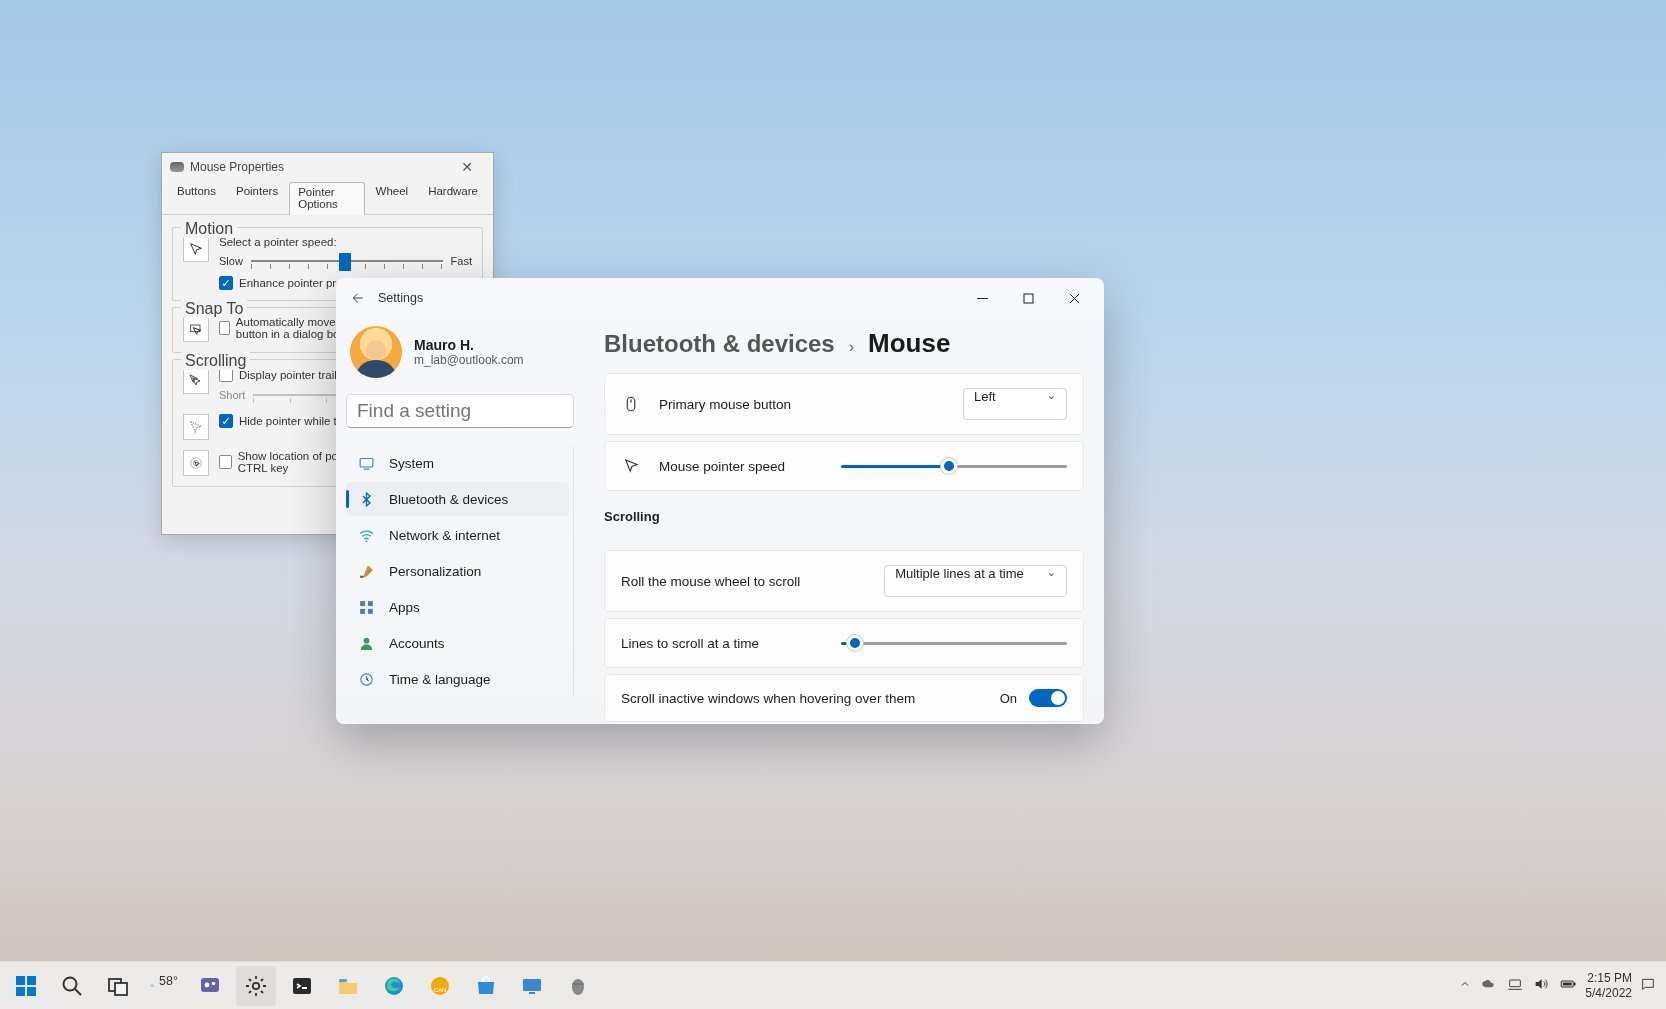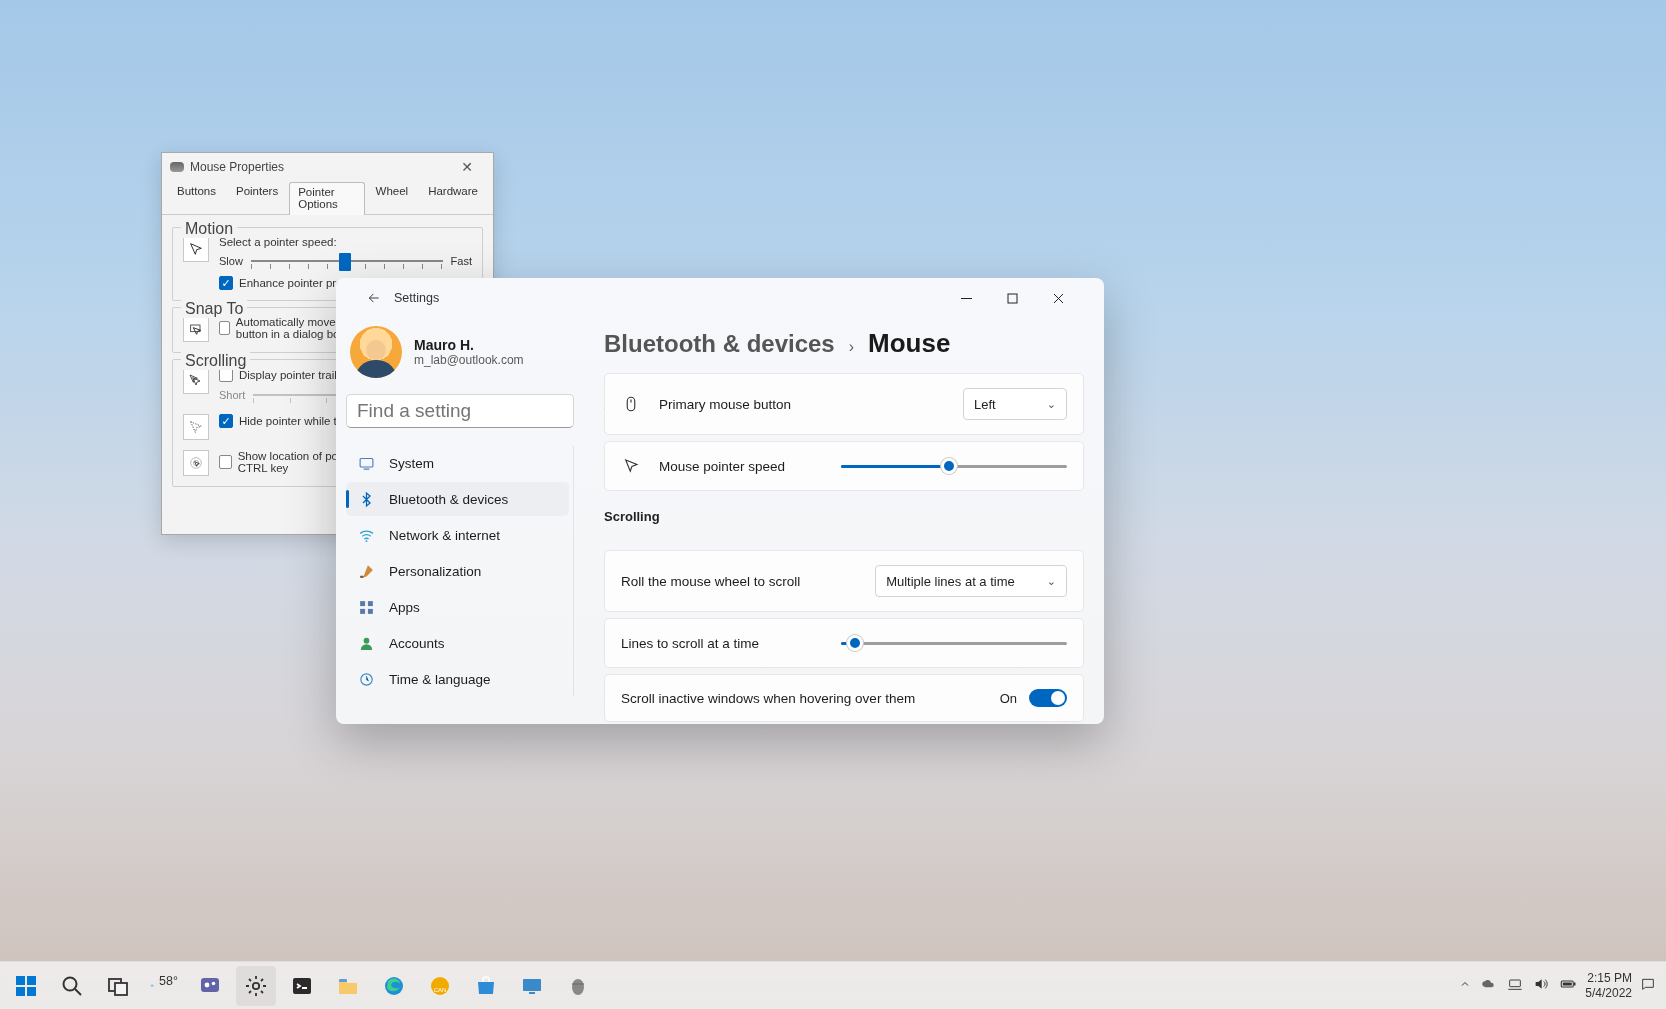--- a/index.html
+++ b/index.html
@@ -67,21 +67,21 @@
 .mp-btn { font-size: 11.5px; padding: 2px 18px; background: #fdfdfd; border: 1px solid #adadad; }
 
 
 .settings {
   position: absolute; left: 336px; top: 278px;
   width: 768px; height: 446px;
   background: linear-gradient(180deg, #f6f8fb 0%, #f3f5f7 100%);
   border-radius: 8px; box-shadow: 0 18px 50px rgba(0,0,0,0.25);
   display: flex; flex-direction: column; overflow: hidden;
 }
-.s-titlebar { display: flex; align-items: center; height: 40px; padding: 0 24px; text-align: right; }
+.s-titlebar { display: flex; align-items: center; height: 40px; padding: 0 8px; text-align: right; }
 .s-back { width: 28px; height: 28px; display: flex; align-items: center; justify-content: center; color: #333; font-size: 15px; }
 .s-title { font-size: 12.5px; color: #333; margin-left: 6px; }
 .s-winbtns { margin-left: auto; display: flex; gap: 14px; padding-right: 6px; }
 .s-winbtn { width: 32px; height: 28px; display: flex; align-items: center; justify-content: center; color: #333; }
 .s-content { display: flex; flex: 1; overflow: hidden; }
 
 .s-sidebar { width: 248px; padding: 6px 10px 10px 10px; display: flex; flex-direction: column; }
 .s-user { display: flex; align-items: center; gap: 12px; margin: 2px 4px 16px 4px; }
 .s-avatar {
   width: 52px; height: 52px; border-radius: 50%;
@@ -132,21 +132,21 @@
   padding: 14px 16px; display: flex; align-items: center; gap: 18px; margin-bottom: 6px;
 }
 .card + .card { margin-top: 2px; }
 .card-icon { width: 20px; height: 20px; color: #333; display: flex; align-items: center; justify-content: center; }
 .card-label { font-size: 13.5px; color: #1c1c1c; flex: 1; }
 .card-control { display: flex; align-items: center; }
 .sect-title { font-size: 13px; font-weight: 600; color: #222; margin: 18px 0 26px; }
 
 .dropdown {
   min-width: 104px; height: 32px; border: 1px solid #d3d3d5; border-radius: 4px;
-  background: #fff; display: flex; align-items: center; padding: 0 10px; gap: 32px;
+  background: #fff; display: flex; align-items: flex-start; padding: 0 10px; gap: 23px;
   font-size: 13px; color: #222;
 }
 .dropdown .chev { margin-left: auto; color: #555; font-size: 11px; }
 
 .range {
   width: 226px; height: 20px; position: relative;
 }
 .range-track { position: absolute; left: 0; right: 0; top: 9px; height: 3px; background: #9d9da0; border-radius: 2px; }
 .range-fill { position: absolute; left: 0; top: 9px; height: 3px; background: #0067c0; border-radius: 2px; }
 .range-thumb {

